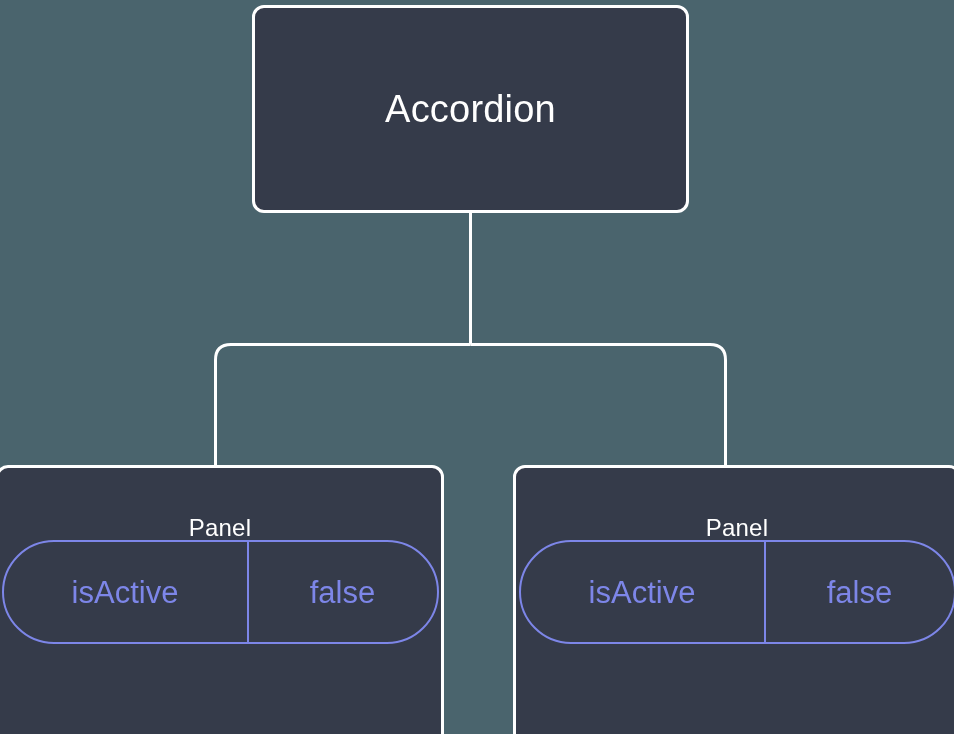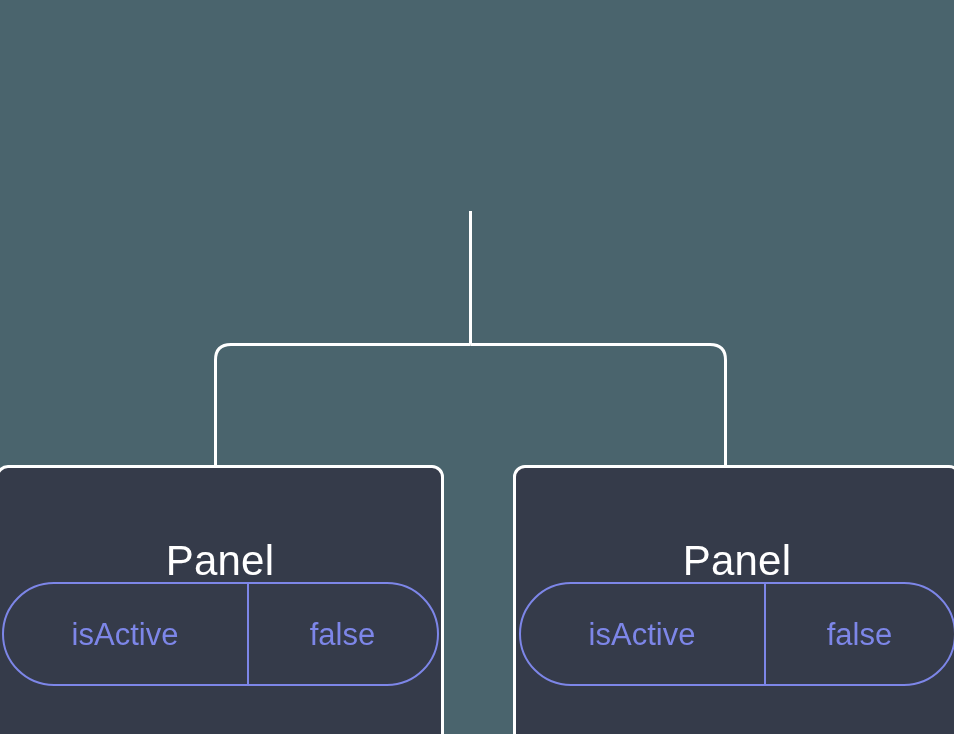--- a/index.html
+++ b/index.html
@@ -67,22 +67,21 @@
   .node-title {
     color: #ffffff;
     font-size: 38px;
     font-weight: 400;
     line-height: 1;
     letter-spacing: 0.2px;
     white-space: nowrap;
   }
 
   .node-child .node-title {
-    font-size: 42px;
-    margin-top: 24px;
+    font-size: 24px;
   }
 
   
   .pill {
     display: flex;
     align-items: stretch;
     box-sizing: border-box;
     height: 104px;
     border: 2px solid #7d86e8;
     border-radius: 52px;
@@ -120,20 +119,23 @@
 <div id="canvas">
 
   <svg id="edges" viewBox="0 0 954 734" width="954" height="734" xmlns="http://www.w3.org/2000/svg">
 
     <path d="M 470.5 211 L 470.5 344.5" stroke="#ffffff" stroke-width="3" fill="none" stroke-linecap="butt"></path>
 
     <path d="M 470.5 344.5 L 231 344.5 Q 215.5 344.5 215.5 360 L 215.5 468" stroke="#ffffff" stroke-width="3" fill="none" stroke-linecap="butt" stroke-linejoin="round"></path>
     <path d="M 470.5 344.5 L 710 344.5 Q 725.5 344.5 725.5 360 L 725.5 468" stroke="#ffffff" stroke-width="3" fill="none" stroke-linecap="butt" stroke-linejoin="round"></path>
   </svg>
 
+  <div class="node node-root">
+    <div class="node-title">Accordion</div>
+  </div>
 
   <div class="node node-child node-child-left">
     <div class="node-title">Panel</div>
     <div class="pill">
       <div class="pill-cell pill-cell-key">isActive</div>
       <div class="pill-divider"></div>
       <div class="pill-cell pill-cell-value">false</div>
     </div>
   </div>
 

